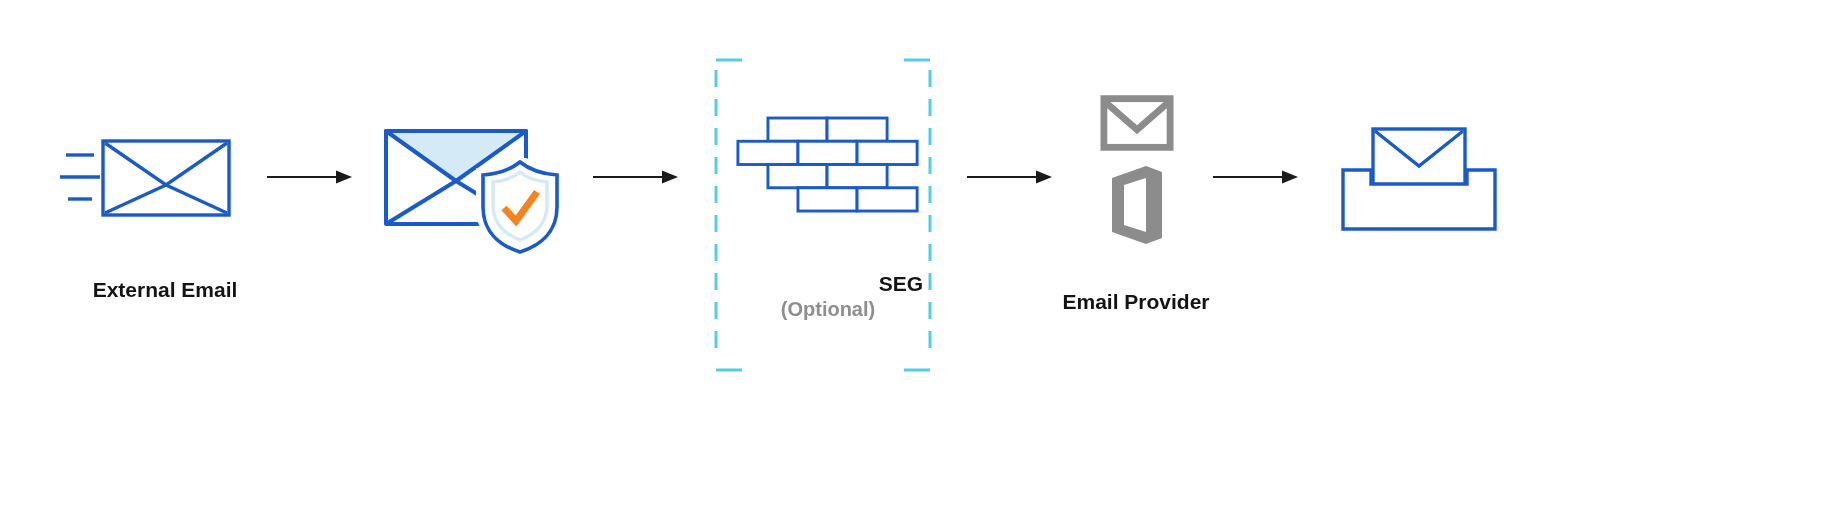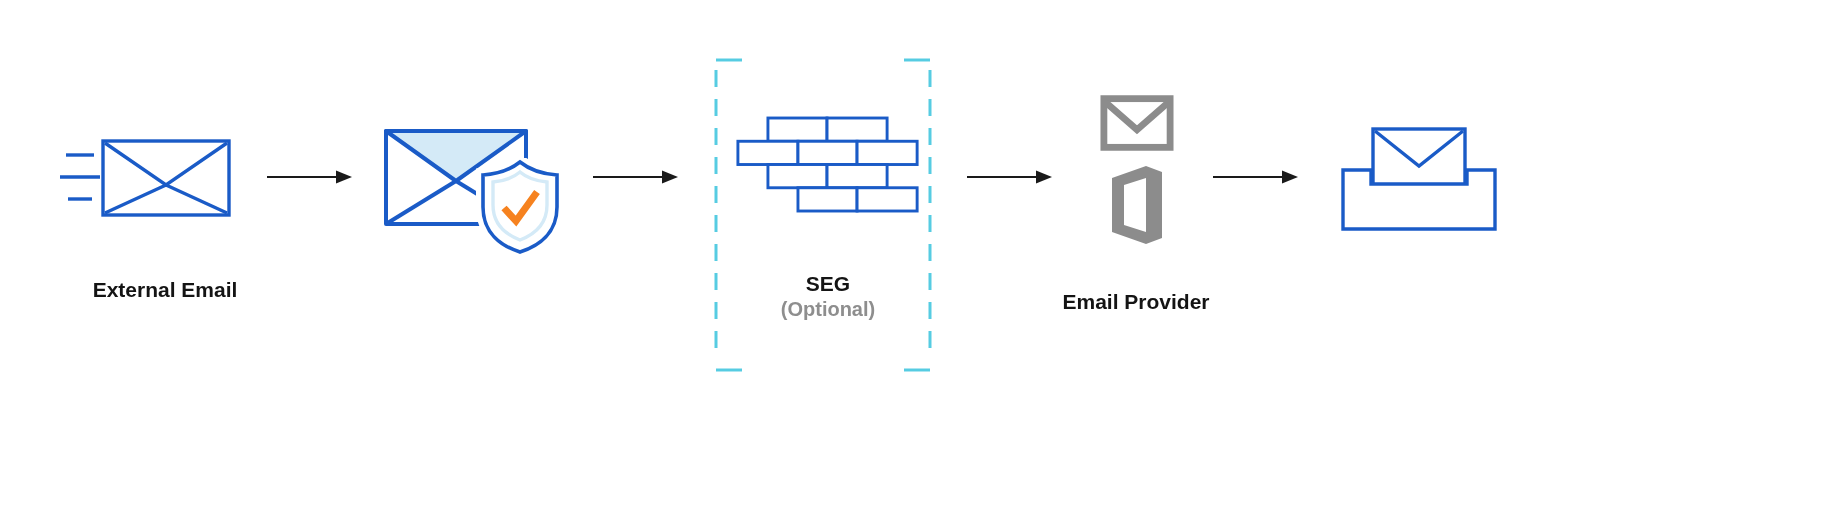--- a/index.html
+++ b/index.html
@@ -100,21 +100,21 @@
       <rect x="95" y="2" width="62" height="24"></rect>
       <rect x="3" y="26" width="62" height="24"></rect>
       <rect x="65" y="26" width="61" height="24"></rect>
       <rect x="126" y="26" width="62" height="24"></rect>
       <rect x="34" y="50" width="61" height="24"></rect>
       <rect x="95" y="50" width="62" height="24"></rect>
       <rect x="65" y="74" width="61" height="24"></rect>
       <rect x="126" y="74" width="62" height="24"></rect>
     </g>
   </svg>
-  <div class="label" style="left:733px;top:271px;width:190px;">SEG</div>
+  <div class="label" style="left:733px;top:271px;width:190px;text-align:right;">SEG</div>
   <div class="sublabel" style="left:733px;top:298px;width:190px;">(Optional)</div>
 
   <svg class="abs" style="left:966px;top:168px;" width="88" height="18" viewBox="0 0 88 18">
     <line x1="1" y1="9" x2="73" y2="9" stroke="var(--arrow)" stroke-width="2.2"></line>
     <path d="M70,2.6 L86,9 L70,15.4 Z" fill="var(--arrow)"></path>
   </svg>
 
   <svg class="abs" style="left:1100px;top:94px;" width="74" height="58" viewBox="0 0 76 58">
     <g stroke="var(--gray)" stroke-width="7" fill="none">
       <rect x="4" y="4" width="68" height="50" fill="#ffffff"></rect>

